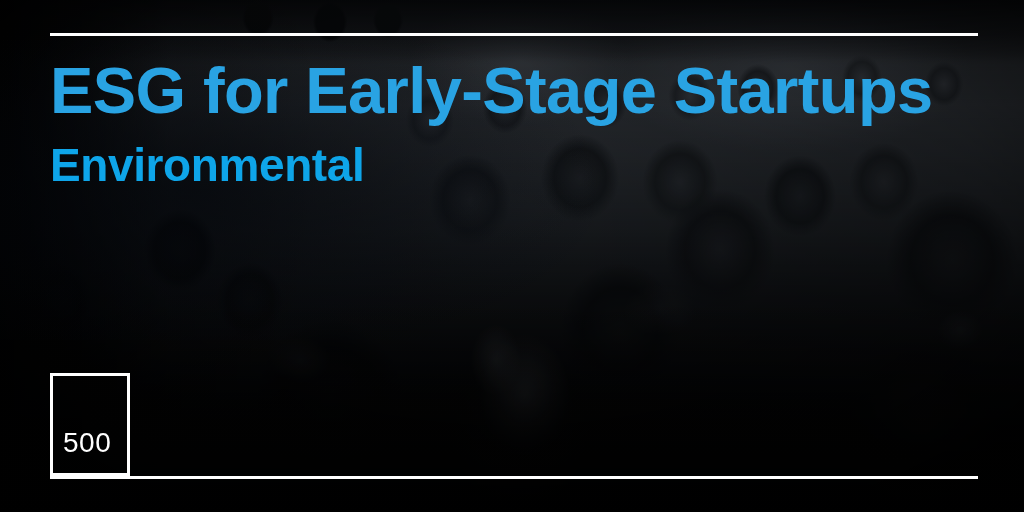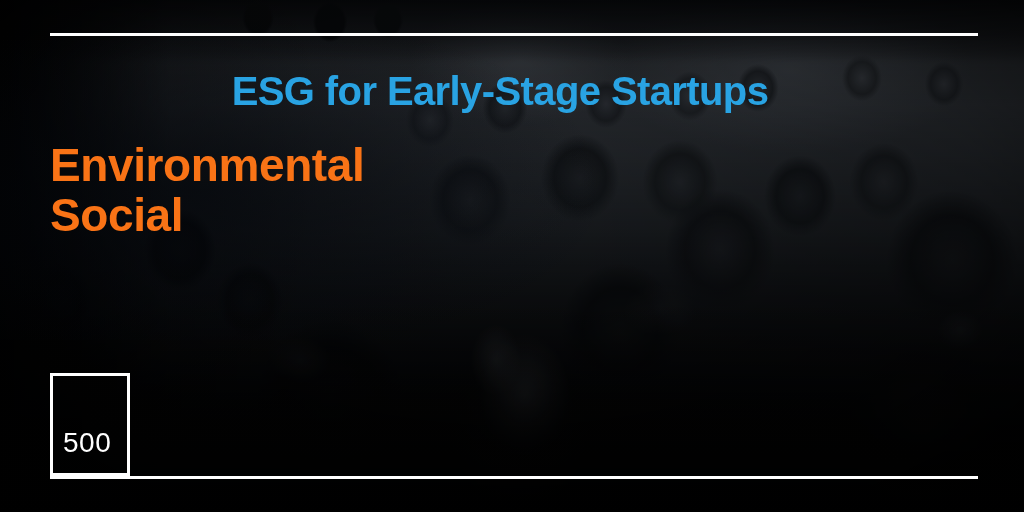--- a/index.html
+++ b/index.html
@@ -144,35 +144,34 @@
 
   
   .content {
     position: absolute;
     left: 50px;
     top: 62px;
     width: 900px;
   }
   .headline {
     margin: 0;
-    font-size: 40px;
+    font-size: 65px;
     line-height: 58px;
     font-weight: 700;
     letter-spacing: -0.6px;
     color: #29a3e3;
     white-space: nowrap;
-    text-align: center;
   }
   .subline {
     margin: 0;
     font-size: 46px;
     line-height: 50px;
     font-weight: 700;
     letter-spacing: -0.4px;
-    color: #f97316;
+    color: #0ea5e9;
     white-space: nowrap;
   }
   .sub-1 { margin-top: 20px; }
 
   
   .logo {
     position: absolute;
     left: 50px;
     top: 373px;
     width: 80px;
@@ -205,20 +204,19 @@
     <div class="vignette"></div>
     <div class="text-scrim"></div>
   </div>
 
   <div class="rule rule-top"></div>
   <div class="rule rule-bottom"></div>
 
   <div class="content">
     <h1 class="headline">ESG for Early-Stage Startups</h1>
     <p class="subline sub-1">Environmental</p>
-    <p class="subline">Social</p>
   </div>
 
   <div class="logo">
     <span class="logo-text">500</span>
   </div>
 
 </div>
 
 </body></html>

